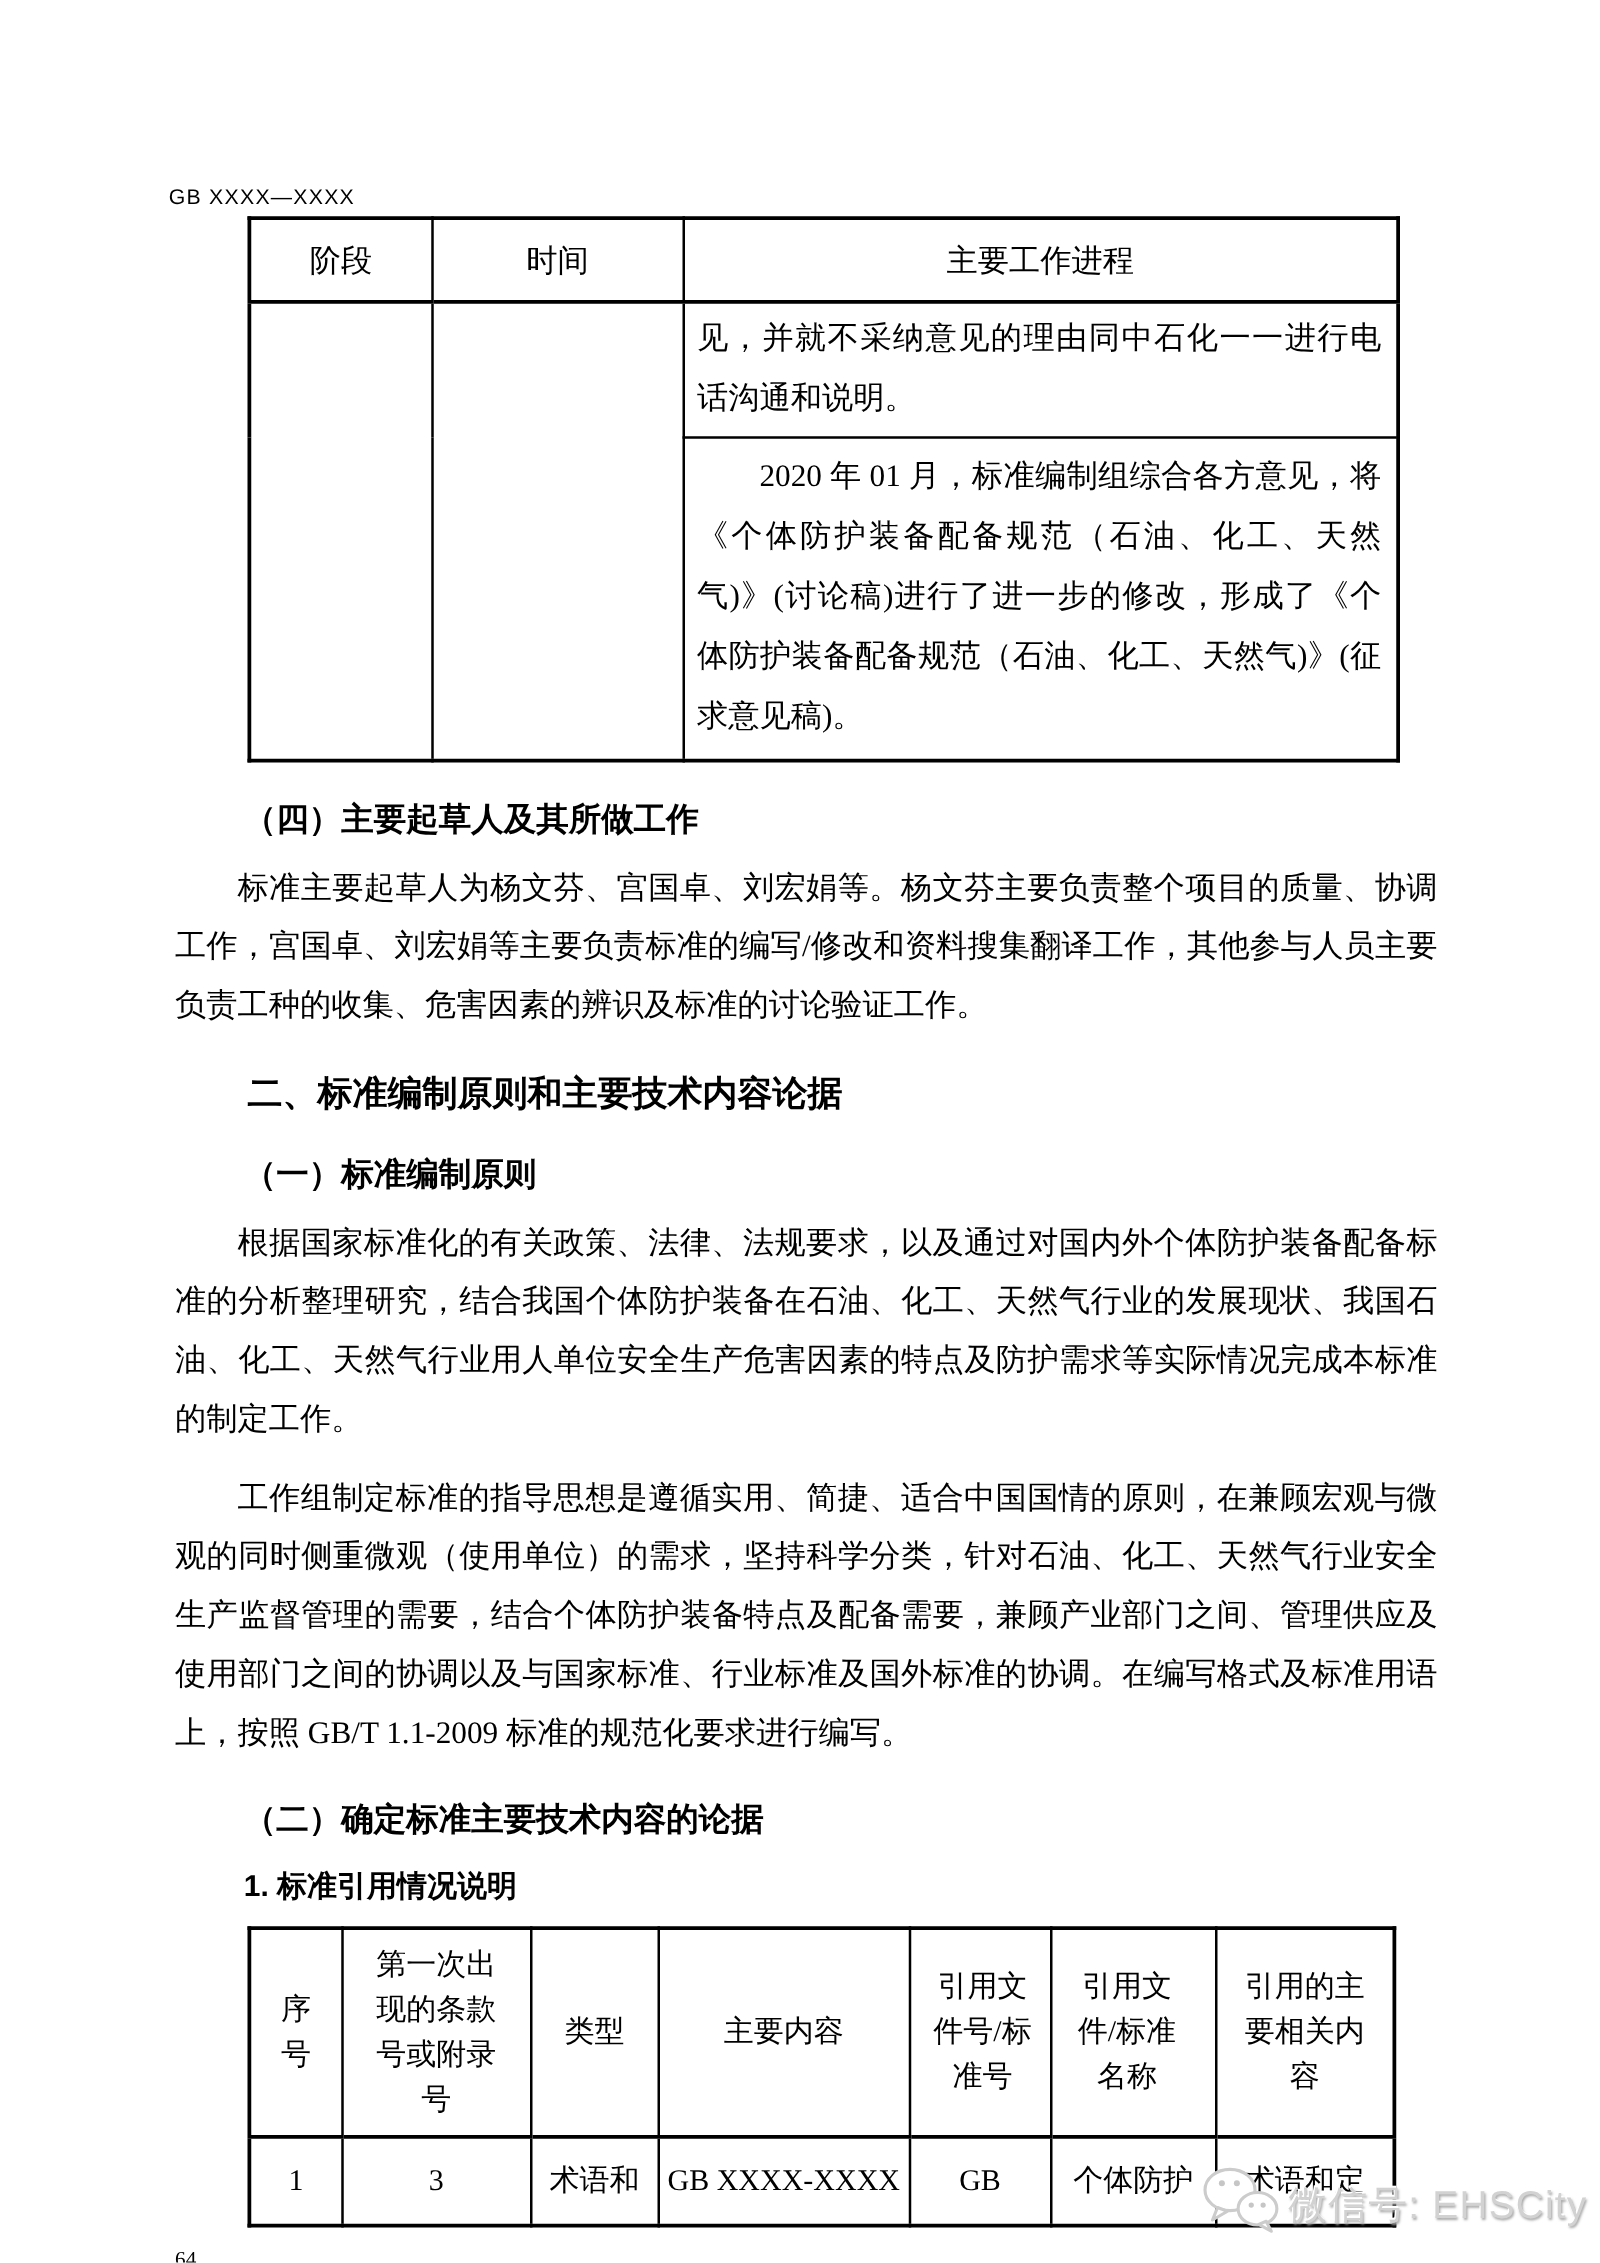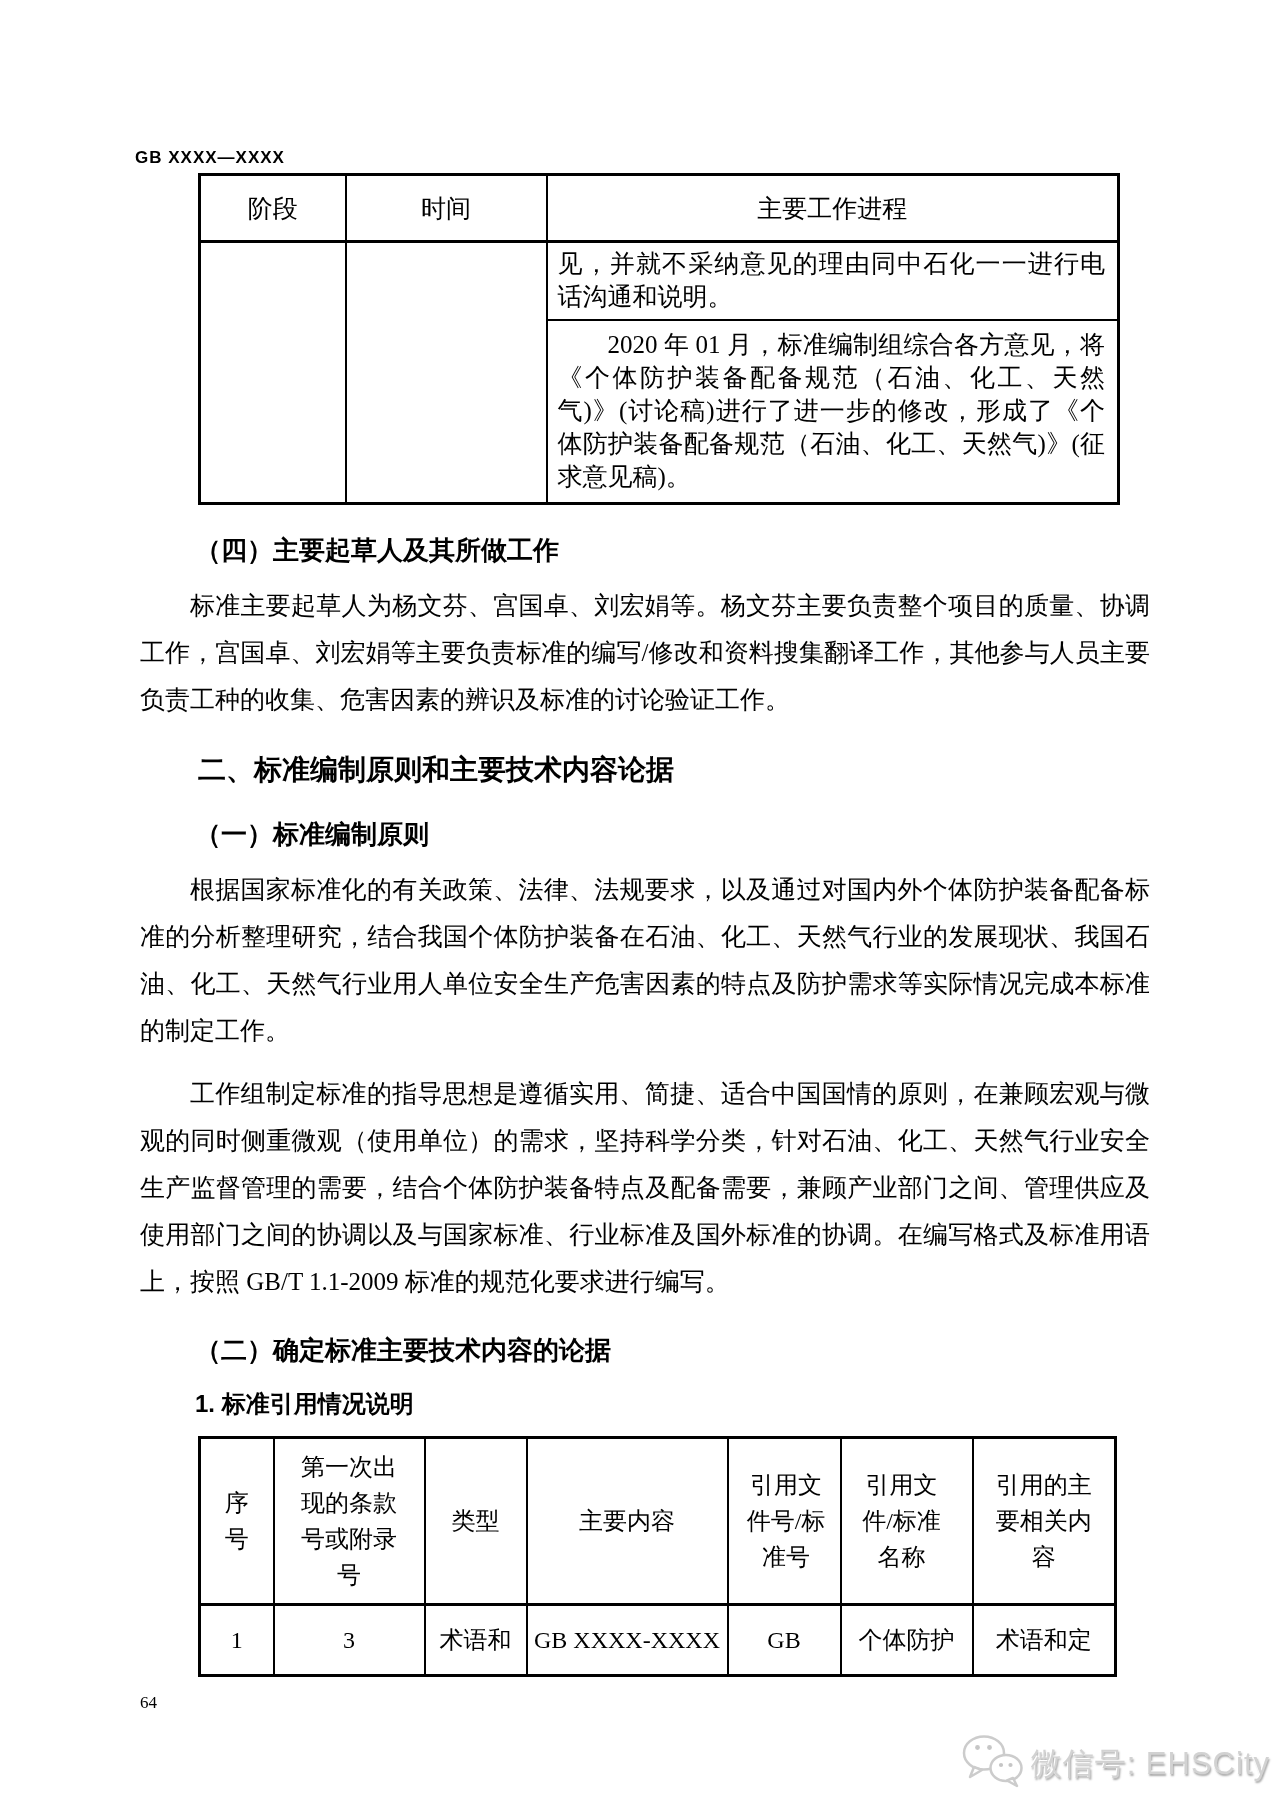--- a/index.html
+++ b/index.html
@@ -12,21 +12,21 @@
     font-family: "Liberation Serif", "DejaVu Serif", serif;
   }
   .page {
     box-sizing: border-box;
     width: 1280px; height: 1810px;
     padding: 148px 130px 0 140px;
     position: relative;
   }
   .doc-code {
     font-family: "Liberation Sans", "DejaVu Sans", sans-serif;
-    font-weight: bold;
+    font-weight: normal;
     font-size: 17px;
     letter-spacing: 1px;
     margin: 0 0 5px -5px;
   }
   
   table { border-collapse: collapse; table-layout: fixed; }
   .t1 {
     margin-left: 58px;
     width: 919px;
     border: 3px solid #000;
@@ -35,21 +35,21 @@
   .t1 th {
     font-weight: normal;
     font-size: 25px;
     height: 62px;
     text-align: center;
     vertical-align: middle;
     border-bottom-width: 3px;
   }
   .t1 td.cell-progress {
     font-size: 25px;
-    line-height: 33px;
+    line-height: 48px;
     padding: 4px 12px 6px 10px;
     text-align: justify;
     vertical-align: top;
   }
   .t1 td.cell-progress.first-indent { text-indent: 2em; padding-top: 7px; padding-bottom: 9px; }
   .t1 td.cell-empty { background: #fff; }
   
   .h-sub {
     font-family: "Liberation Sans", "DejaVu Sans", sans-serif;
     font-weight: bold;

